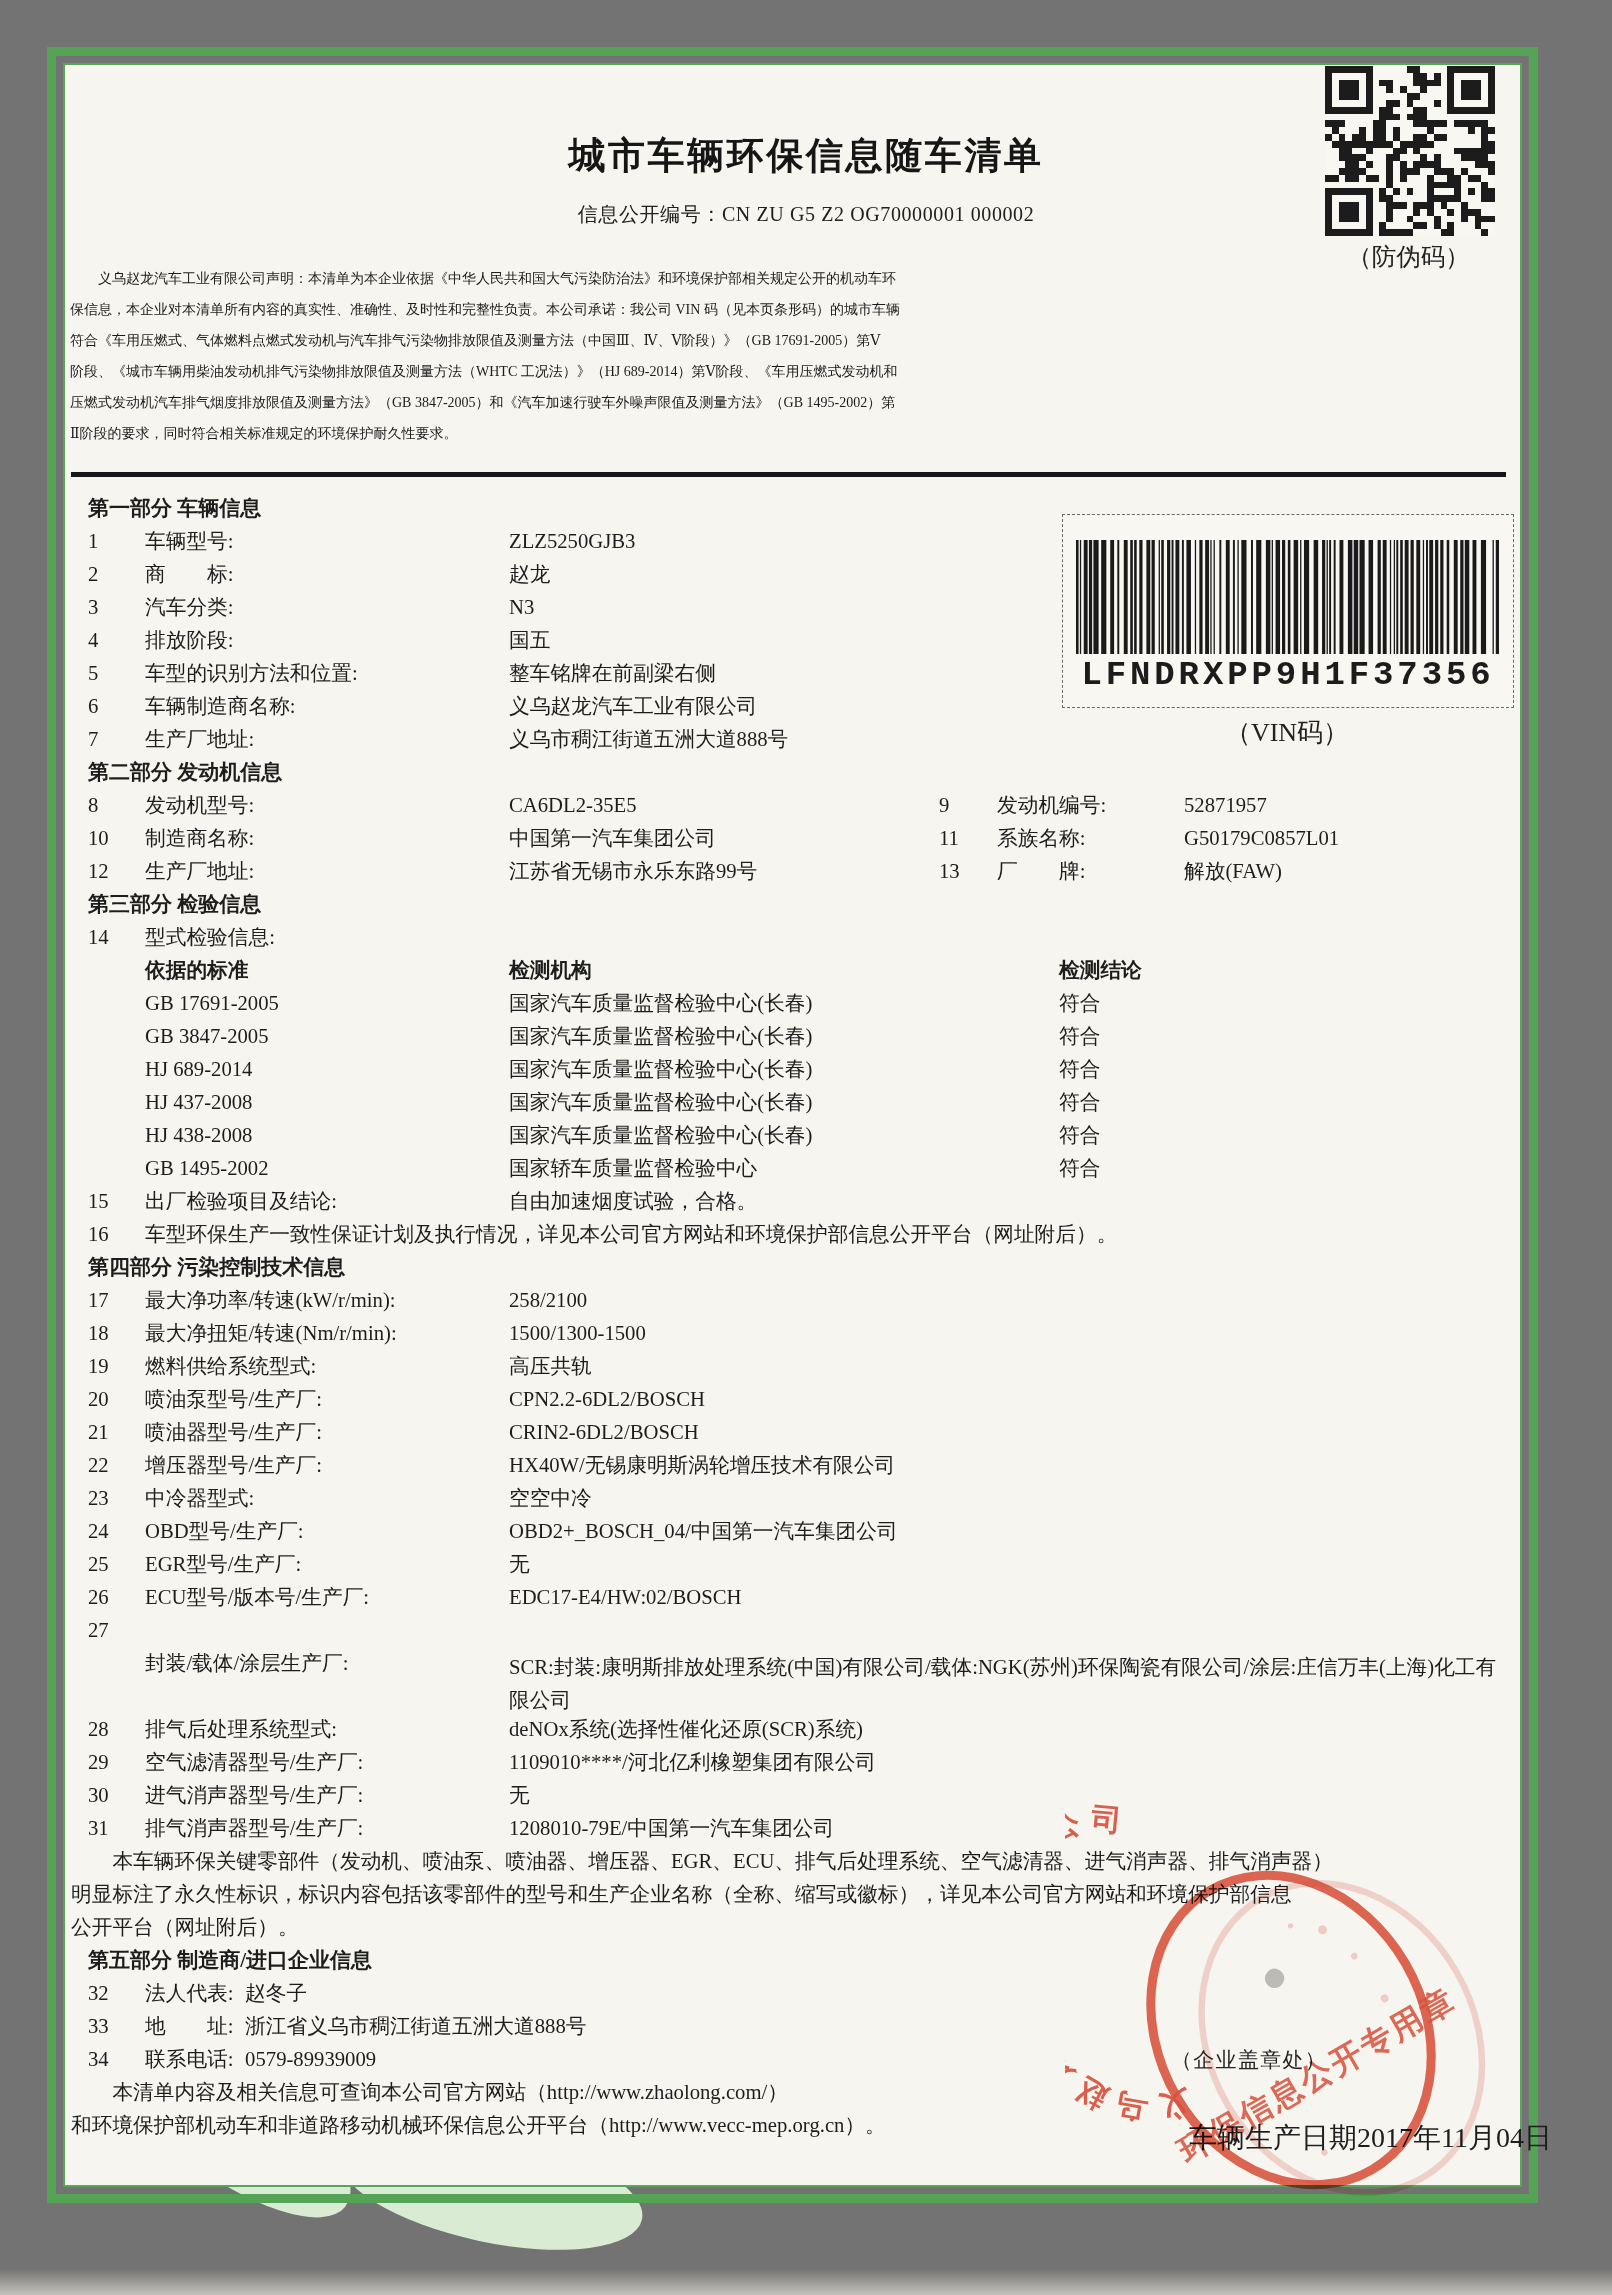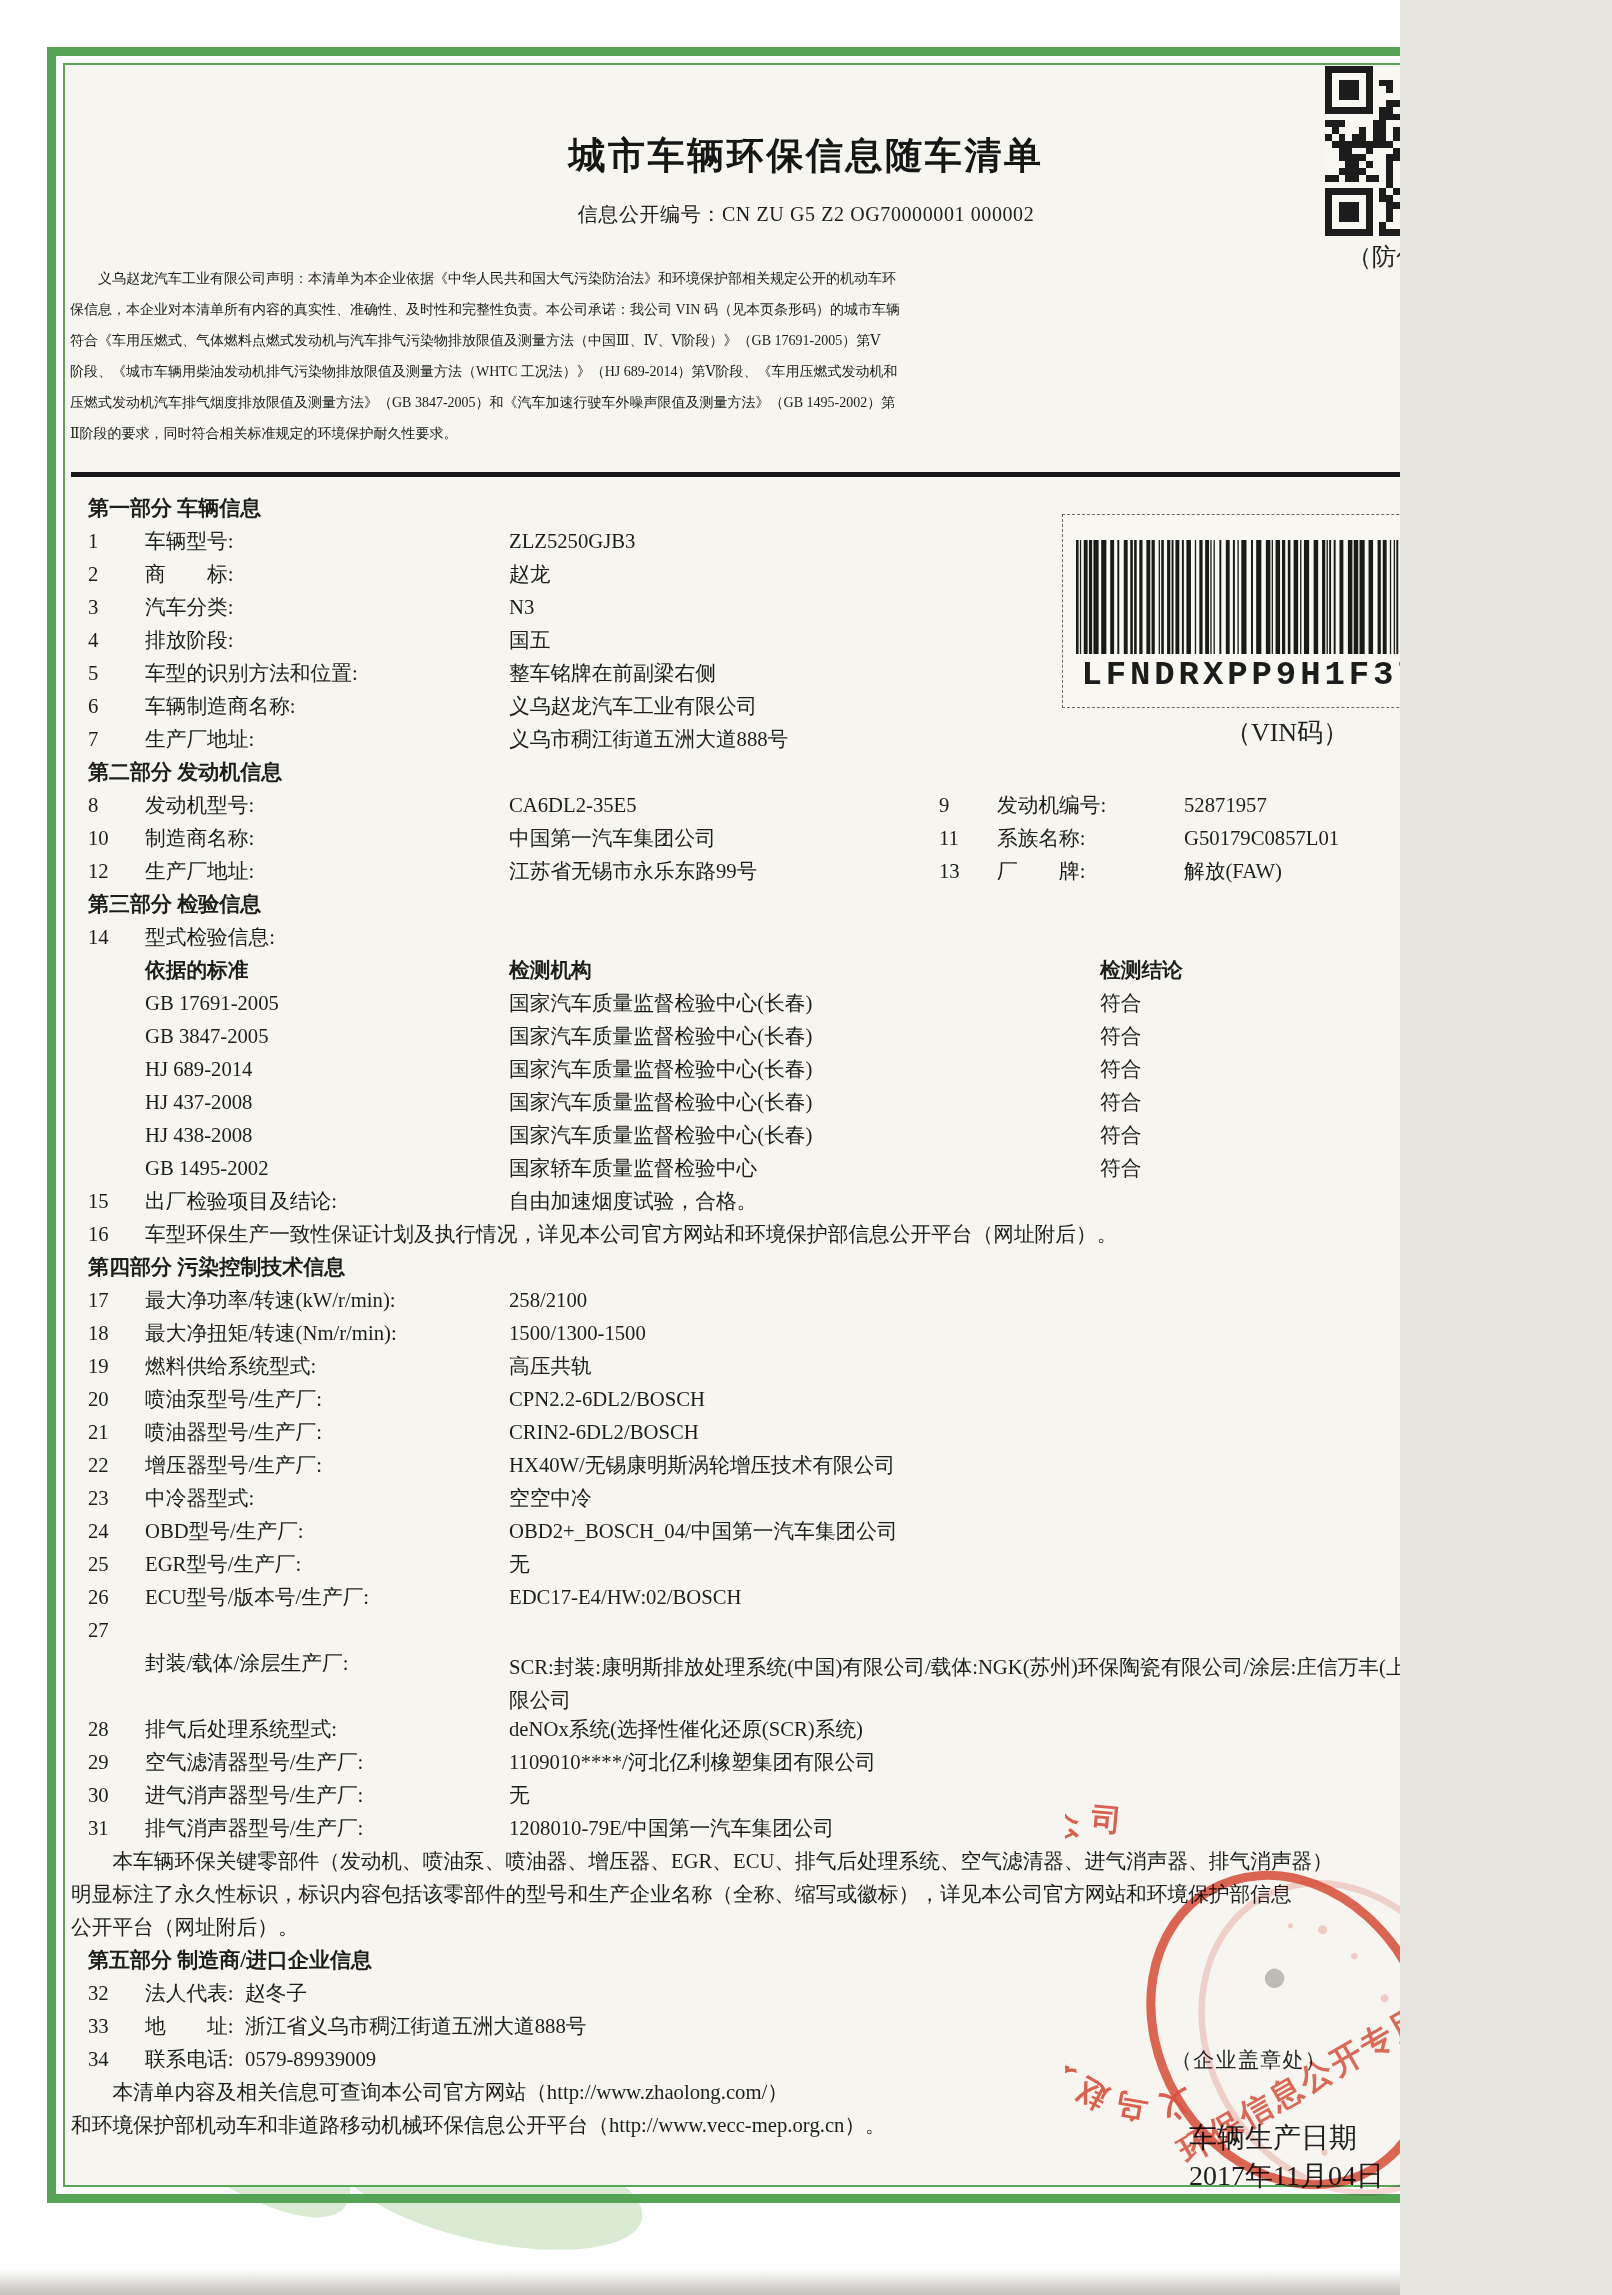--- a/index.html
+++ b/index.html
@@ -1,16 +1,16 @@
 <!DOCTYPE html>
 <html style="font-size:10.3px"><head>
 <meta charset="utf-8">
 <style>
   html,body{margin:0;padding:0;background:#e7e5e0;}
-  .page{position:relative;width:1400px;height:2295px;background:#ffffff;overflow:hidden;
+  .page{position:relative;width:1612px;height:2295px;background:#737373;overflow:hidden;
         font-family:"Liberation Serif","DejaVu Serif",serif;color:#1d1d1d;}
   
   .frame-outer{position:absolute;left:47px;top:47px;width:1473px;height:2138px;border:9px solid #55a455;}
   .frame-inner{position:absolute;left:63px;top:63px;width:1455px;height:2120px;border:2.6px solid #58a758;background:#f6f5f0;}
   .scan-edge{position:absolute;left:0;right:0;bottom:0;height:26px;background:linear-gradient(rgba(201,199,193,0),#c3c1bb);}
   
   .wm{position:absolute;left:0;top:0;pointer-events:none;}
   
   .title{position:absolute;top:131px;left:0;width:1612px;text-align:center;
          font-size:37px;font-weight:bold;letter-spacing:2.6px;color:#161616;}
@@ -33,21 +33,21 @@
   .r.tall{height:66px;}
   .sec-h{font-weight:bold;font-size:21px;text-decoration:underline;}
   .c-no{position:absolute;left:88px;}
   .c-lab{position:absolute;left:145px;}
   .c-val{position:absolute;left:509px;}
   .c-no2{position:absolute;left:939px;}
   .c-lab2{position:absolute;left:997px;}
   .c-val2{position:absolute;left:1184px;}
   .c-std{position:absolute;left:145px;}
   .c-org{position:absolute;left:509px;}
-  .c-res{position:absolute;left:1100px;}
+  .c-res{position:absolute;left:1059px;}
   .c-text{position:absolute;left:145px;}
   .c-para{position:absolute;left:71px;width:1441px;}
   .c-sech{position:absolute;left:88px;}
   .hrow{font-weight:bold;}
   .coat-val{position:absolute;left:509px;top:4px;width:1002px;line-height:33px;white-space:normal;}
   .inline-val{margin-left:11.6px;}
   
   .stamp-label{position:absolute;left:1171px;top:2046px;font-size:21px;letter-spacing:1.3px;color:#242424;}
   .prod-date{position:absolute;left:1189px;top:2119px;font-size:28px;color:#1e1e1e;}
   .stamp{position:absolute;left:1065px;top:1804px;width:452px;height:452px;mix-blend-mode:multiply;opacity:.92;pointer-events:none;}

